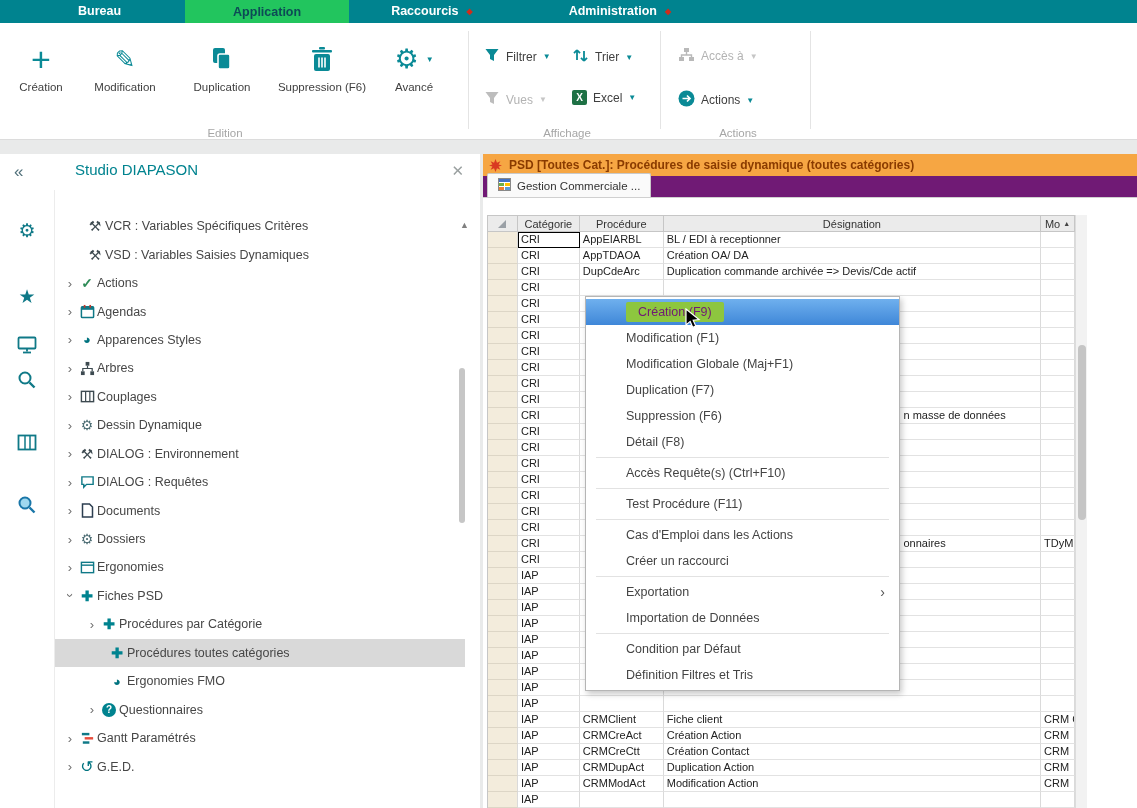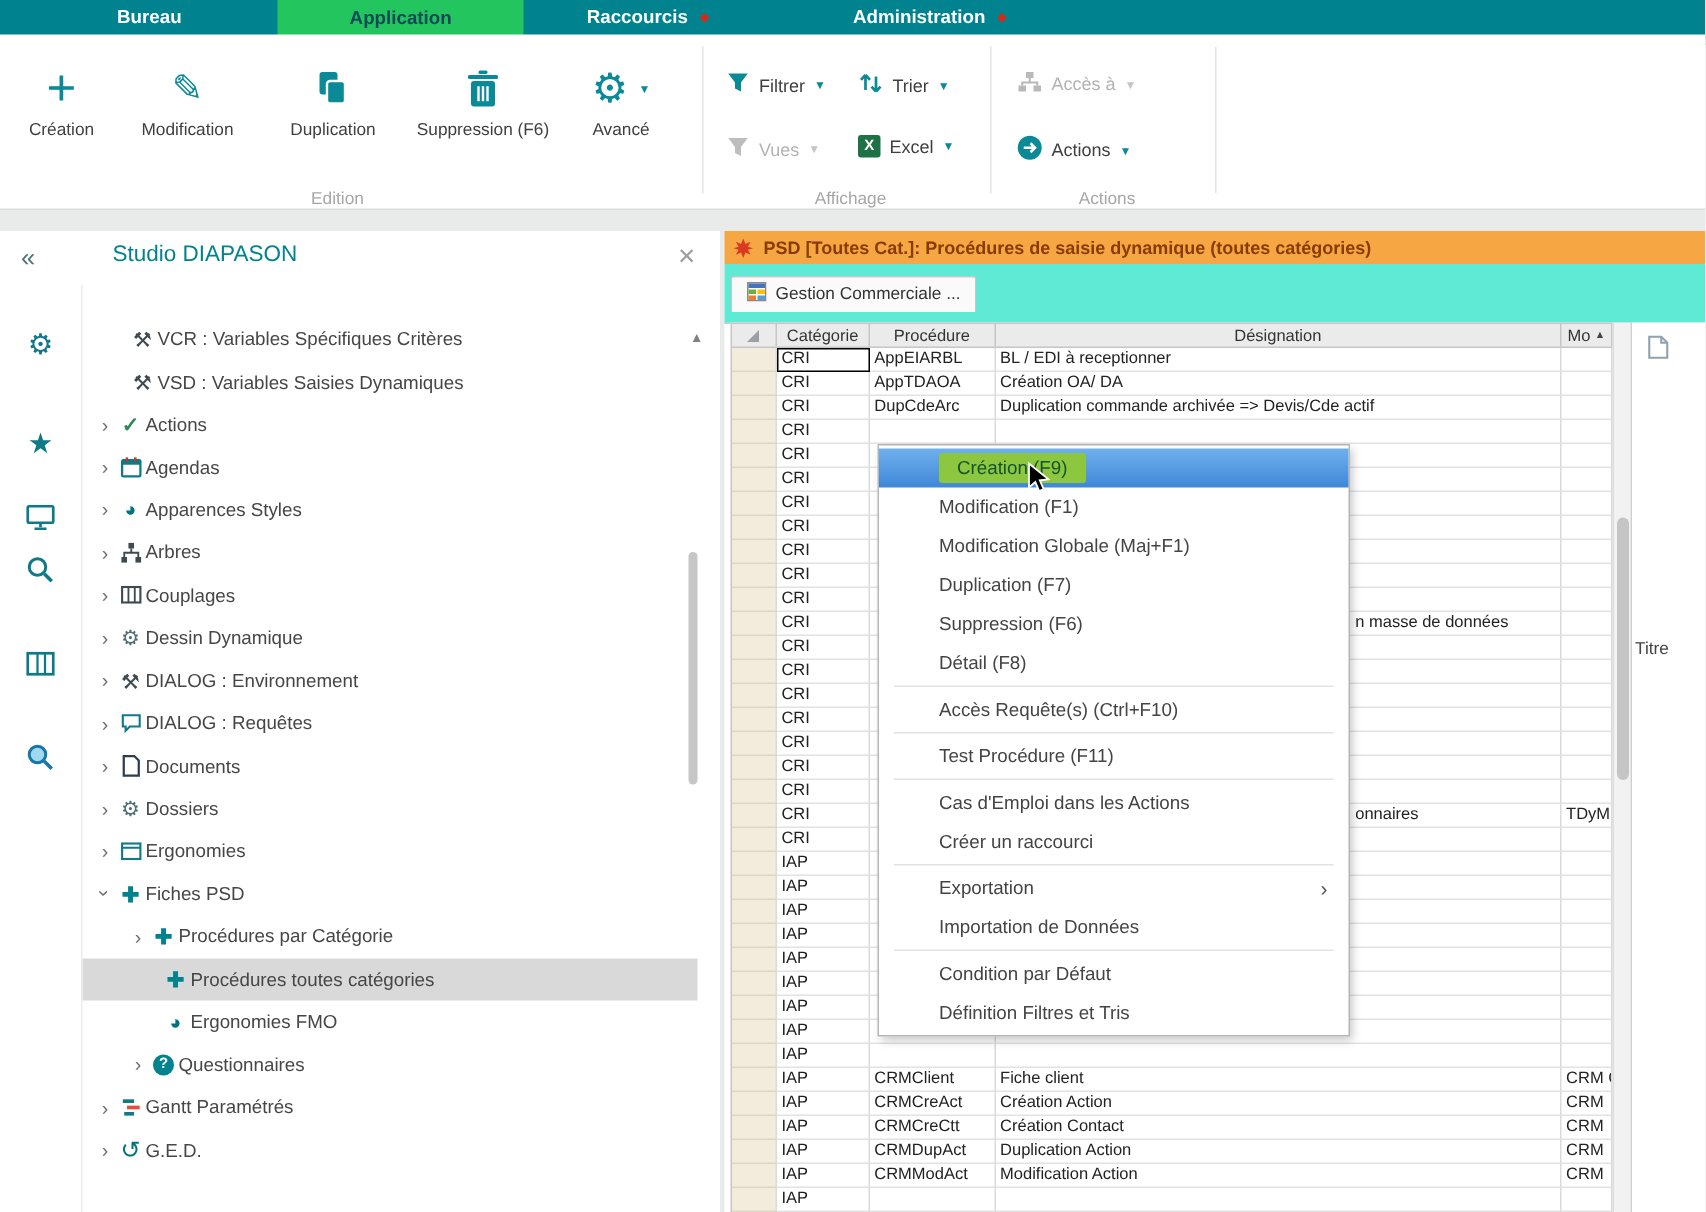--- a/index.html
+++ b/index.html
@@ -54,21 +54,21 @@
   .i-gear{color:#4e6e75}.i-history{color:#00737f;font-size:16px}.i-palette{color:#00737f;font-size:13px}
   .qcirc{width:14px;height:14px;border-radius:50%;background:#00838f;color:#fff;font-size:10px;font-weight:bold;display:flex;align-items:center;justify-content:center}
   .sb-up{position:absolute;left:460px;top:66px;color:#808080;font-size:9px}
   .sb-thumb{position:absolute;left:459px;top:214px;width:6px;height:155px;background:#c6c6c6;border-radius:3px}
 
   
   .main{position:absolute;left:483px;top:154px;right:0;bottom:0;background:#fff}
   .titlebar{position:absolute;left:0;top:0;width:100%;height:22px;background:#f6a643;display:flex;align-items:center;color:#8a3b00;font-weight:bold;font-size:12px}
   .titlebar .tico2{margin-left:6px;display:flex}
   .titlebar .ttext{margin-left:7px;white-space:nowrap}
-  .tabstrip{position:absolute;left:0;top:22px;width:100%;height:40px;background:#5eead4;border-bottom:1px solid #d0d0d0;display:flex;align-items:center}
+  .tabstrip{position:absolute;left:0;top:22px;width:100%;height:22px;background:#701a75;border-bottom:1px solid #d0d0d0;display:flex;align-items:flex-end}
   .mtab{height:24px;display:flex;align-items:center;gap:6px;font-size:11.5px;color:#333;padding:0 10px;background:#fafafa;border:1px solid #c9c9c9;border-bottom:none;margin-left:4px;border-radius:2px 2px 0 0;white-space:nowrap}
   .mtab.active{background:#d8e9f5;border-color:#a8bfd0}
 
   
   .grid{position:absolute;left:4px;top:61px;width:588px;bottom:0;font-size:11px;color:#222;border-left:1px solid #c6c6c6;background:#fff}
   .ghead{display:flex;height:17px;background:#ebebeb;border-top:1px solid #c6c6c6;border-bottom:1px solid #c6c6c6}
   .ghead .gc{display:flex;align-items:center;justify-content:center;border-right:1px solid #c6c6c6;position:relative;color:#333}
   .c0{width:30px}.c1{width:62px}.c2{width:84px}.c3{width:378px}.c4{width:34px}
   .tri{width:0;height:0;border-left:8px solid transparent;border-bottom:8px solid #9aa0a6}
   .sortasc{font-size:7px;color:#444;margin-left:3px}
@@ -80,21 +80,21 @@
   .gscroll{position:absolute;left:592px;top:61px;width:12px;bottom:0;background:#f2f2f2;border-left:1px solid #dcdcdc}
   .gthumb{position:absolute;left:2px;top:130px;width:8px;height:175px;background:#c5c5c5;border-radius:4px}
   .rpanel{position:absolute;left:604px;top:61px;right:0;bottom:0;background:#fff;border-left:1px solid #cfcfcf}
   .rp-icon{position:absolute;left:10px;top:8px}
   .rp-label{position:absolute;left:2px;top:212px;font-size:11.5px;color:#444}
 
   
   .ctx{position:absolute;left:585px;top:296px;width:315px;background:#fff;border:1px solid #b5b5b5;box-shadow:2px 3px 6px rgba(0,0,0,.22);padding:2px 0;z-index:50}
   .mi{height:26px;display:flex;align-items:center;padding-left:40px;font-size:12.5px;color:#444;position:relative;cursor:default}
   .mi.hl{background:linear-gradient(#6fb0ee,#3f87d8)}
-  .mi.hl .milbl{background:#8dc63f;color:#14532d;padding:3px 12px;border-radius:2px}
+  .mi.hl .milbl{background:#8dc63f;color:#701a75;padding:3px 12px;border-radius:2px}
   .msep{height:1px;background:#e2e2e2;margin:2px 10px}
   .subarrow{position:absolute;right:14px;color:#555;font-size:14px;line-height:14px}
   .cursor{position:absolute;left:683px;top:308px;z-index:60}
 </style>
 </head>
 <body>
 
 <div class="screen">
 
   <div class="topbar">
@@ -674,27 +674,20 @@
             <div class="gcell c3"></div>
             <div class="gcell c4"></div>
           </div>
         </div>
     </div>
 
     <div class="gscroll">
         <div class="gthumb"></div>
       </div>
 
-    <div class="rpanel">
-      <span class="rp-icon"><svg width="15" height="17" viewBox="0 0 15 17">
-            <path d="M1.5 1.5h8l4 4v10h-12z" fill="#fff" stroke="#8ea3ad" stroke-width="1.4"></path>
-            <path d="M9.5 1.5v4h4" fill="none" stroke="#8ea3ad" stroke-width="1.4"></path>
-          </svg></span>
-      <span class="rp-label">Titre</span>
-    </div>
   </div>
 
   <div class="ctx" id="ctxmenu">
       <div class="mi hl">
         <span class="milbl">Création (F9)</span>
       </div>
       <div class="mi">
         <span class="milbl">Modification (F1)</span>
       </div>
       <div class="mi">

